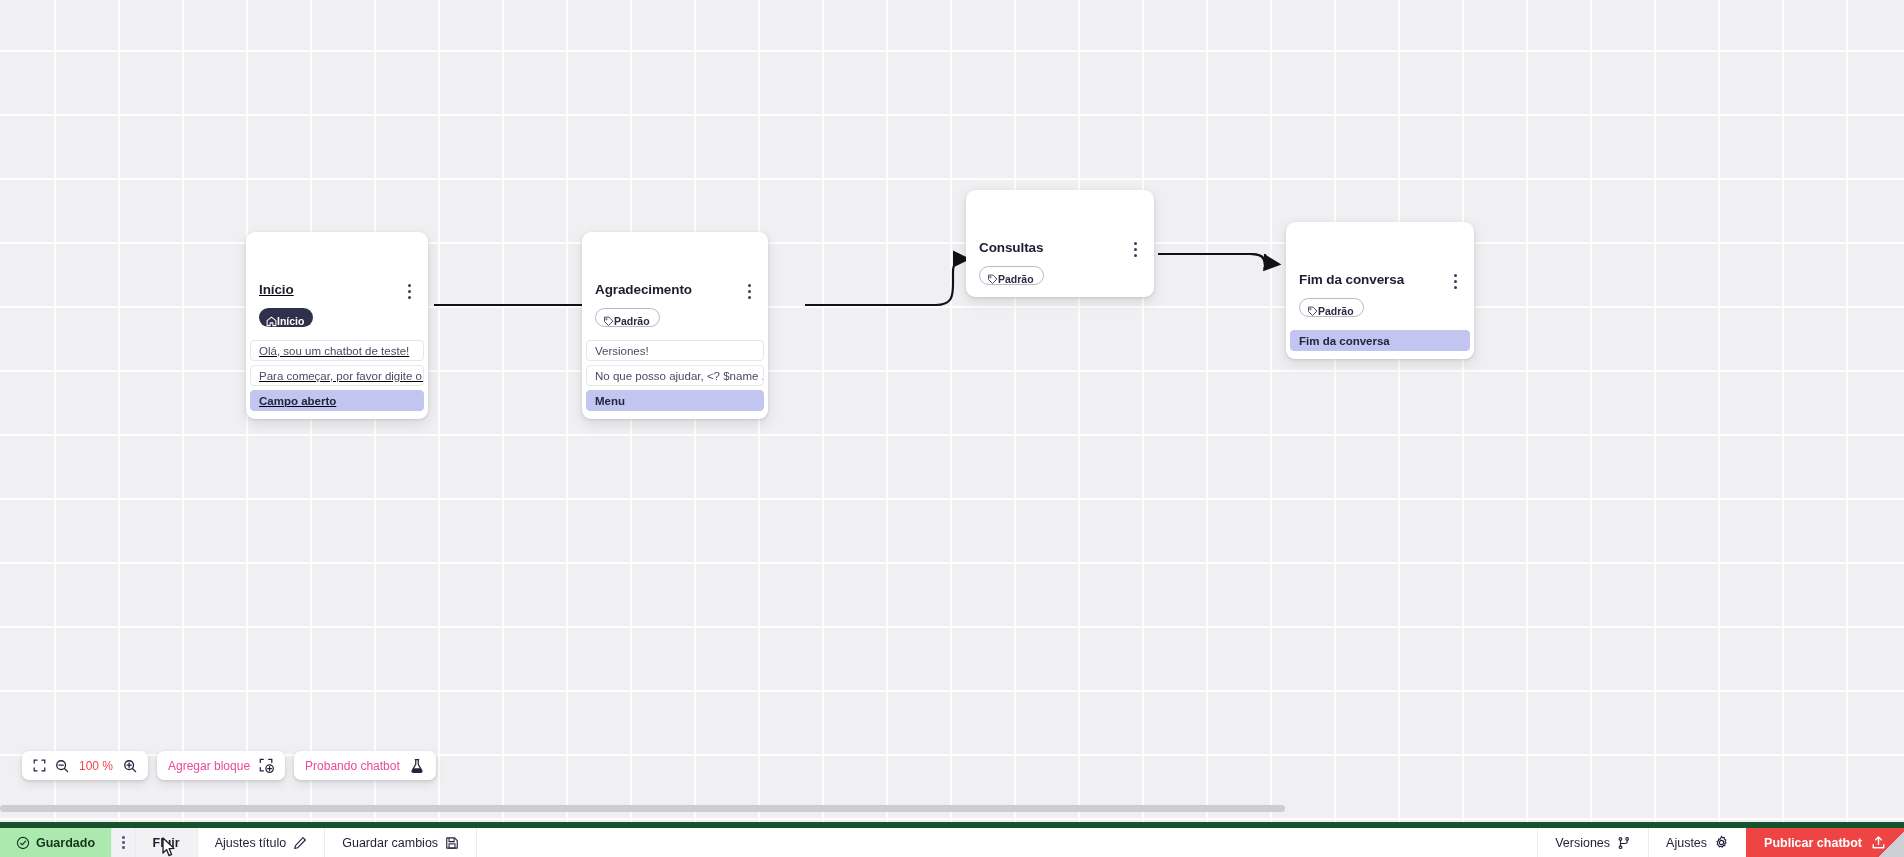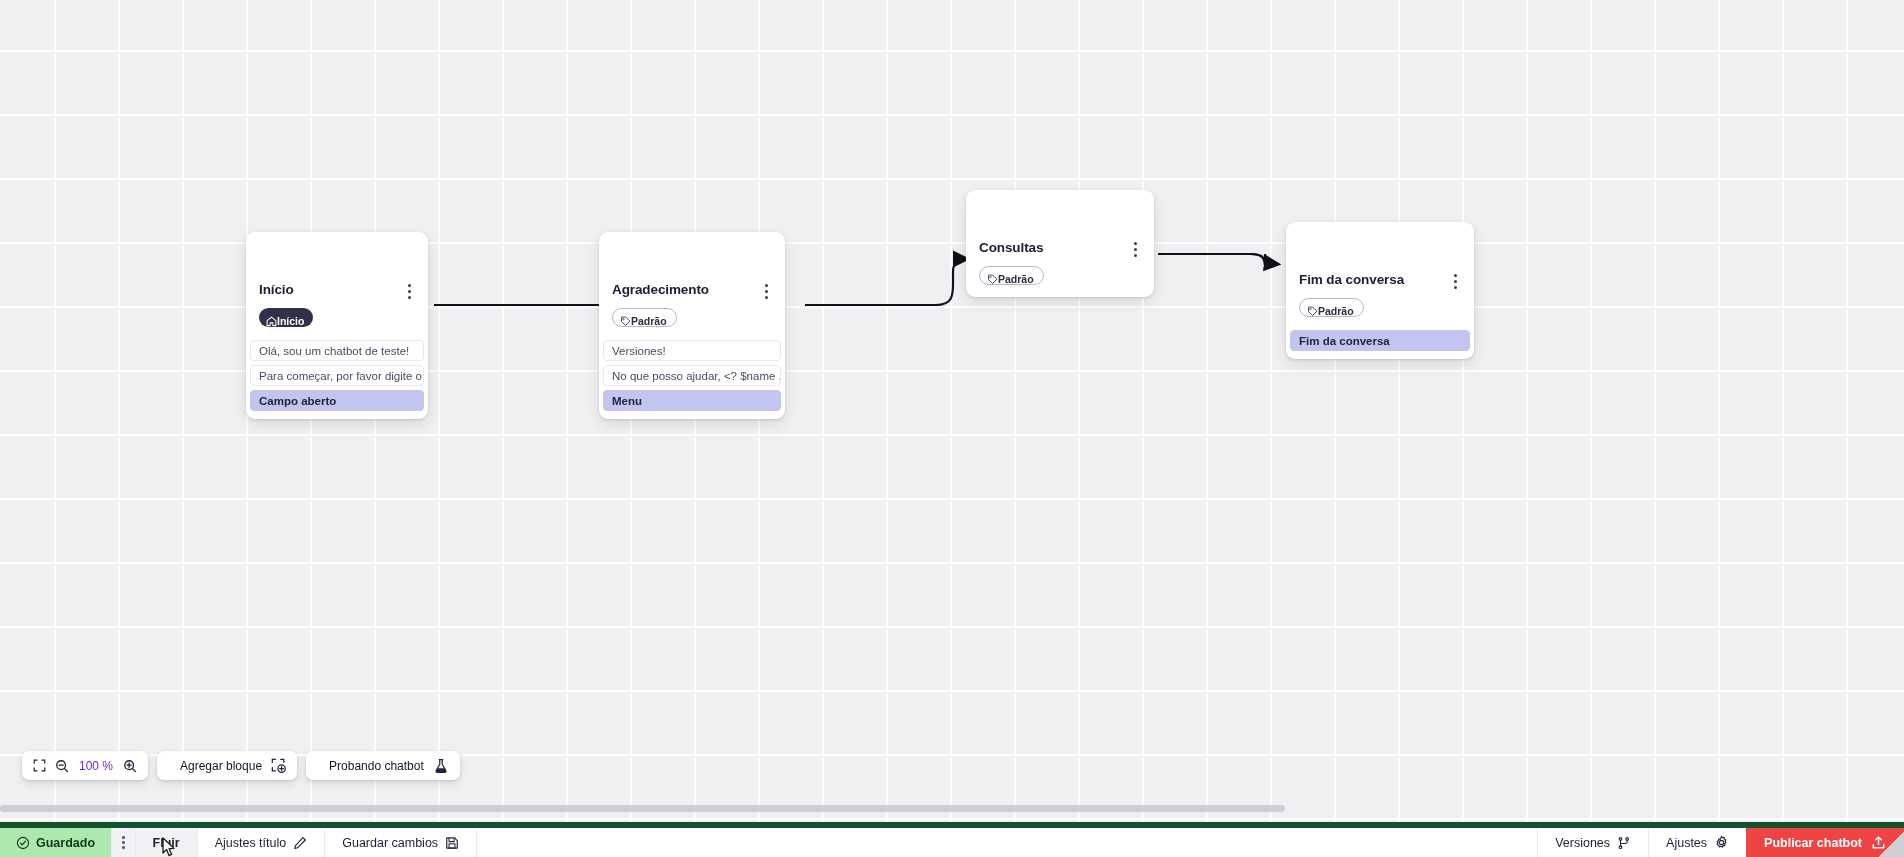--- a/index.html
+++ b/index.html
@@ -115,22 +115,22 @@
     height: 29px;
     display: flex;
     align-items: center;
     padding: 0 11px;
     gap: 9px;
     font-size: 12px;
     color: #22223a;
     white-space: nowrap;
   }
   .tb-group .tb-btn { cursor: pointer; display: flex; align-items: center; }
-  .tb-label { font-size: 12px; color: #0f172a; margin-left: 12px; }
-  .tb-zoomval { font-size: 12px; color: #6d28d9; min-width: 36px; text-align: center; }
+  .tb-label { font-size: 12px; color: #ec4899; }
+  .tb-zoomval { font-size: 12px; color: #ef4444; min-width: 36px; text-align: center; }
 
   
   #hscroll-track {
     position: absolute;
     left: 0; bottom: 10px;
     width: 1904px; height: 7px;
     background: transparent;
   }
   #hscroll-thumb {
     position: absolute;
@@ -220,21 +220,21 @@
     </defs>
 
     <path d="M434,305 L613,305" fill="none" stroke="#111118" stroke-width="2.2" marker-end="url(#arrow)"></path>
 
     <path d="M805,305 L936,305 C952,305 953,296 953,284 L953,272 C953,262 958,259 966,259" fill="none" stroke="#111118" stroke-width="2.2" marker-end="url(#arrow)"></path>
 
     <path d="M1158,254 L1251,254 C1264,254 1265,260 1265,268 L1265,254 C1265,254 1265,262 1273,263" fill="none" stroke="#111118" stroke-width="2.2"></path>
     <path d="M1158,254 L1250,254 C1263,254 1264,258 1266,263 L1277,264" fill="none" stroke="#111118" stroke-width="2.2" marker-end="url(#arrow)"></path>
   </svg>
 
-  <div class="node" style="left:246px; top:232px; width:182px;">
+  <div class="node" style="left:246px; top:232px; width:182px;text-decoration:underline;">
     <div class="node-head">
       <div class="node-title">Início</div>
       <div class="kebab">
           <i></i>
           <i></i>
           <i></i>
         </div>
     </div>
     <div class="badge-row">
       <span class="badge dark">
@@ -244,21 +244,21 @@
         <span>Início</span>
       </span>
     </div>
     <div class="rows">
       <div class="row">Olá, sou um chatbot de teste!</div>
       <div class="row">Para começar, por favor digite o ...</div>
       <div class="row accent">Campo aberto</div>
     </div>
   </div>
 
-  <div class="node" style="left:599px; top:232px; width:186px;">
+  <div class="node" style="left:582px; top:232px; width:186px;">
     <div class="node-head">
       <div class="node-title">Agradecimento</div>
       <div class="kebab">
           <i></i>
           <i></i>
           <i></i>
         </div>
     </div>
     <div class="badge-row">
       <span class="badge outline">

